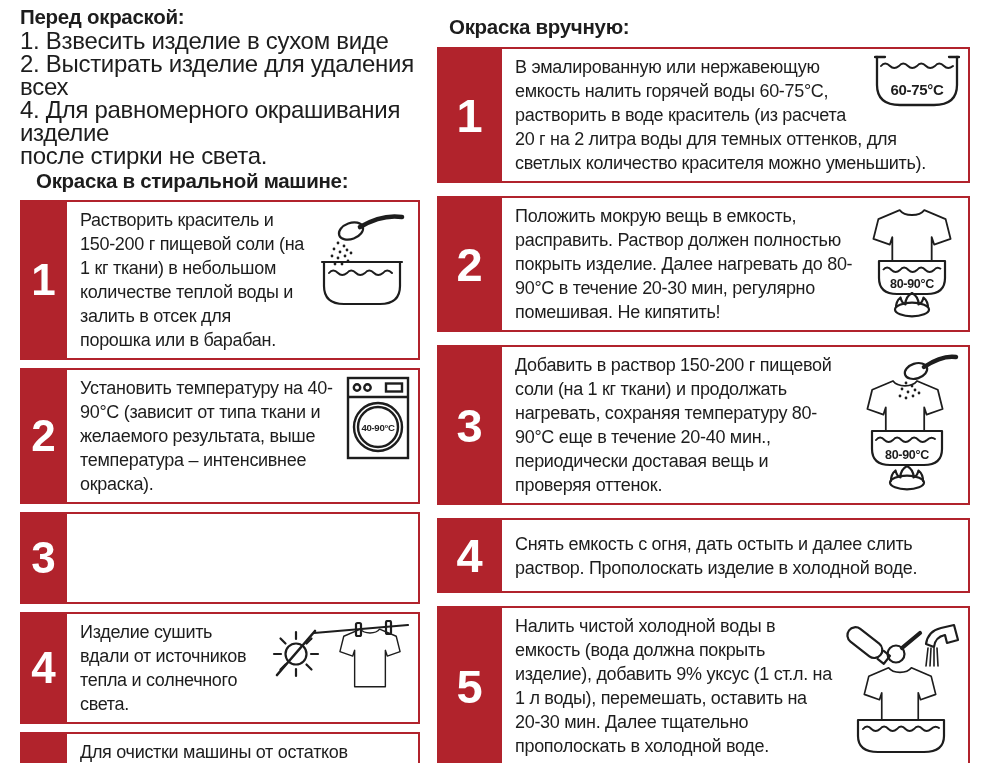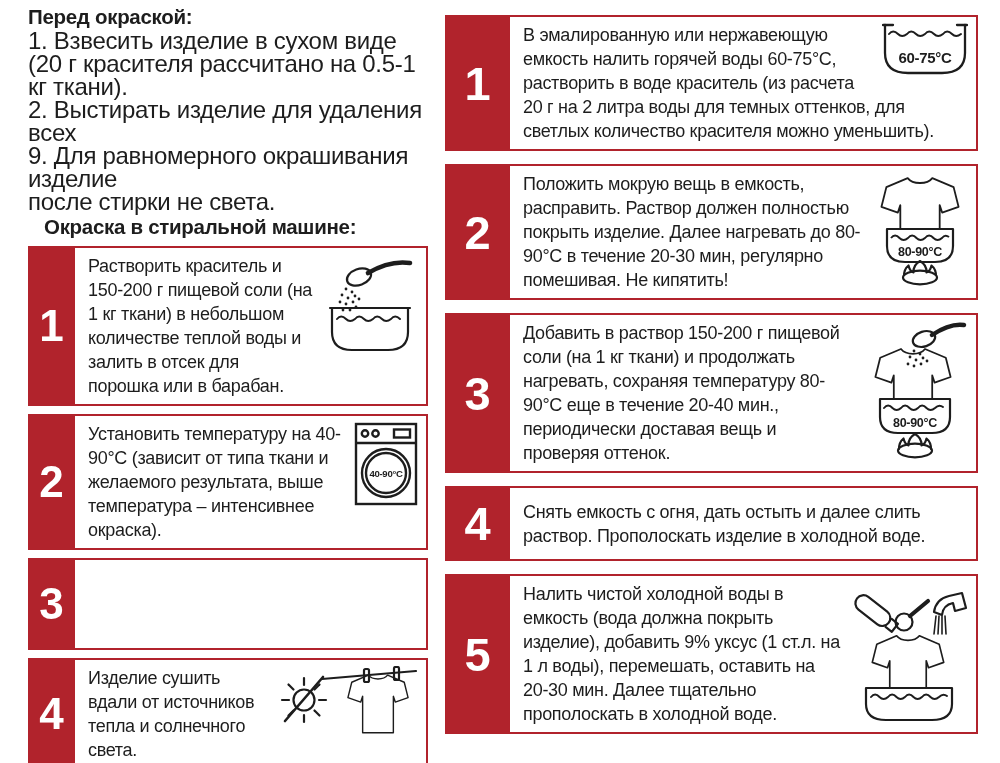--- a/index.html
+++ b/index.html
@@ -8,21 +8,21 @@
   }
   html,body{margin:0;padding:0;background:#fff;}
   .page{
     position:relative;
     width:1000px;height:763px;
     box-sizing:border-box;
     background:#fff;
     overflow:hidden;
     display:flex;
     gap:17px;
-    padding:5px 0 0 28px;
+    padding:5px 0 0 20px;
     font-family:"Liberation Sans",sans-serif;
     color:var(--ink);
   }
   .col{flex:none;}
   .col-left{width:400px;}
   .col-right{width:533px;padding-top:10px;}
   .h{font-weight:bold;font-size:20.5px;line-height:24px;letter-spacing:-0.3px;}
   .intro-line{font-size:24px;line-height:23px;letter-spacing:-0.3px;}
   .section-h{margin:2px 0 7px 16px;}
   .right-h{margin:0 0 8px 12px;}
@@ -66,23 +66,22 @@
 </style>
 </head>
 <body>
 
 <div class="page">
   <div class="col col-left">
     <div class="intro">
       <div class="h">Перед окраской:</div>
       <div>
           <div class="intro-line">1. Взвесить изделие в сухом виде</div>
-          <div class="intro-line">(20 г красителя рассчитано на 0.5-1 кг ткани).</div>
           <div class="intro-line">2. Выстирать изделие для удаления всех</div>
-          <div class="intro-line">9. Для равномерного окрашивания изделие</div>
+          <div class="intro-line">4. Для равномерного окрашивания изделие</div>
           <div class="intro-line">после стирки не света.</div>
         </div>
       <div class="h section-h">Окраска в стиральной машине:</div>
     </div>
     <div class="steps steps-left">
         <div class="step-box">
           <div class="step-num">1</div>
           <div class="step-body">
             <div class="step-text"><span class="step-icon">
                 <svg width="96" height="100" viewBox="0 0 96 100">
@@ -160,20 +159,21 @@
         </div>
         <div class="step-box">
           <div class="step-num">5</div>
           <div class="step-body">
             <div class="step-text">Для очистки машины от остатков красителя рекомендуется запустить обычную программу впустую или с ненужными вещами.</div>
           </div>
         </div>
       </div>
   </div>
   <div class="col col-right">
+    <div class="h right-h">Окраска вручную:</div>
     <div class="steps steps-right">
         <div class="step-box">
           <div class="step-num">1</div>
           <div class="step-body">
             <div class="step-text"><span class="step-icon">
                 <svg width="86" height="54" viewBox="0 0 86 54">
   <g fill="none" stroke="#1d1d1d" stroke-width="2.3" stroke-linecap="round">
    <path d="M3 2 V30 Q3 50 26 50 H60 Q83 50 83 30 V2"></path>
    <path d="M1 2 H11 M75 2 H85"></path>
    <path d="M7 11 Q11 6 16 11 Q20 15 25 11 Q29 6 34 11 Q38 15 43 11 Q47 6 52 11 Q56 15 61 11 Q65 6 70 11 Q74 15 79 11" stroke-width="2"></path>

